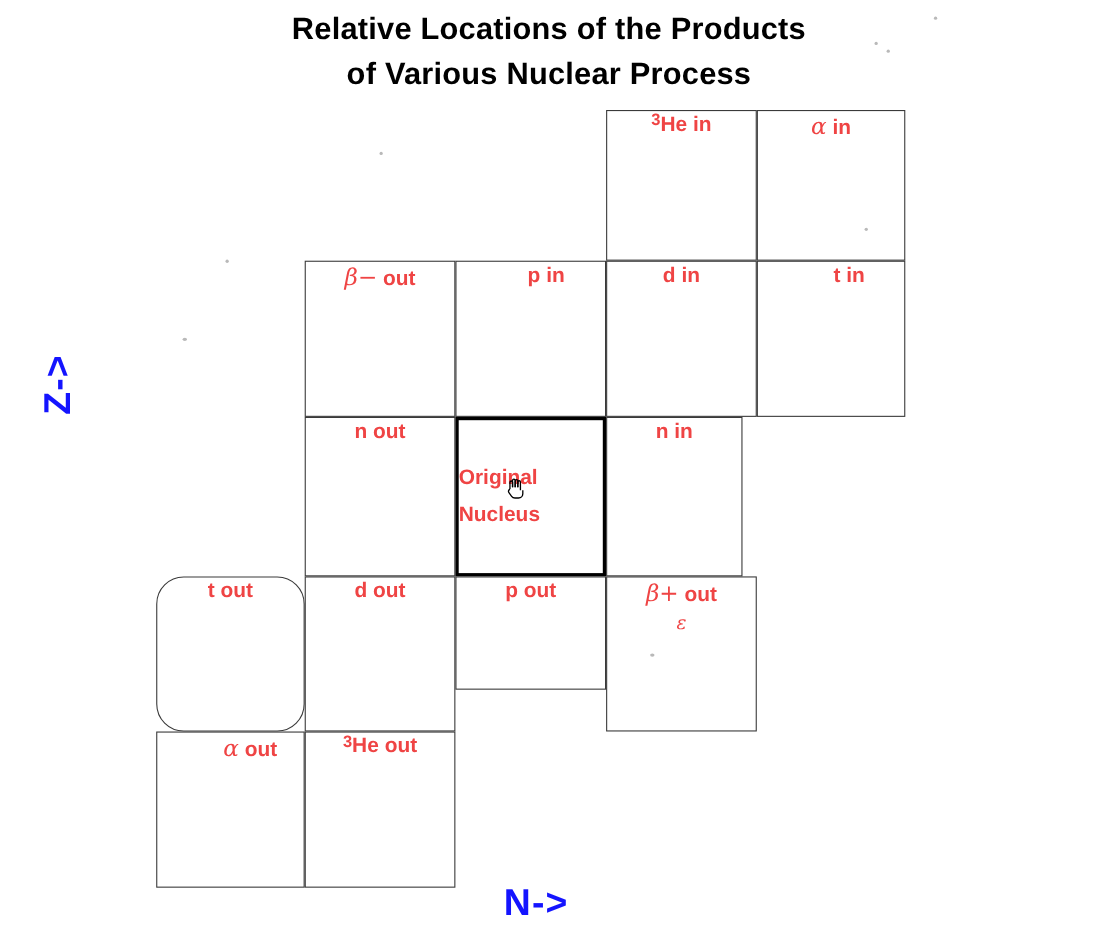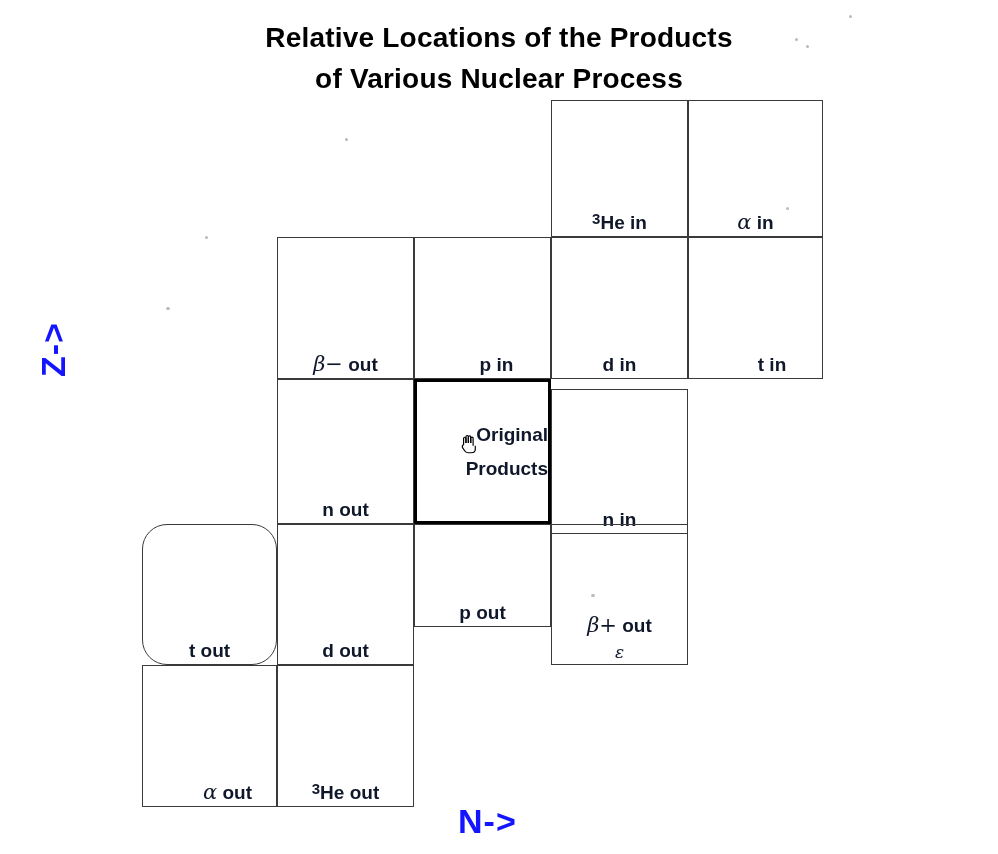--- a/index.html
+++ b/index.html
@@ -11,21 +11,21 @@
     position: relative;
     width: 998px;
     height: 854px;
     background: #ffffff;
     font-family: "Liberation Sans", sans-serif;
     overflow: hidden;
   }
   .title {
     position: absolute;
     left: 0;
-    top: 18px;
+    top: 6px;
     width: 998px;
     text-align: center;
     font-size: 28px;
     font-weight: bold;
     color: #000000;
     line-height: 1.45;
     letter-spacing: 0.2px;
   }
   .title .line2 {
     display: block;
@@ -47,26 +47,26 @@
   #n-axis {
     left: 458px;
     top: 802px;
     letter-spacing: 1px;
   }
   .cell {
     position: absolute;
     border: 1px solid #3a3a3a;
     box-sizing: border-box;
     display: flex;
-    align-items: flex-end;
+    align-items: flex-start;
     justify-content: center;
     text-align: center;
     font-size: 19px;
     font-weight: bold;
-    color: #0f172a;
+    color: #ef4444;
     background: transparent;
   }
   .cell .txt {
     display: block;
     line-height: 1.35;
   }
   .cell.origin {
     border: 3px solid #000000;
     flex-direction: column;
     font-size: 19px;
@@ -148,23 +148,23 @@
   </div>
   <div class="cell" style="left:688px;top:237px;width:135px;height:142px;padding-left:33px;">
     <span class="txt">t  in</span>
   </div>
 
   <div class="cell" style="left:277px;top:379px;width:137px;height:145px;">
     <span class="txt">n  out</span>
   </div>
   <div class="cell origin" style="left:414px;top:379px;width:137px;height:145px;">
     <span class="txt">Original</span>
-    <span class="txt">Products</span>
+    <span class="txt">Nucleus</span>
   </div>
-  <div class="cell" style="left:551px;top:389px;width:137px;height:145px;">
+  <div class="cell" style="left:551px;top:379px;width:124px;height:145px;">
     <span class="txt">n  in</span>
   </div>
 
   <div class="cell" style="left:142px;top:524px;width:135px;height:141px;border-radius:25px;">
     <span class="txt">t  out</span>
   </div>
   <div class="cell" style="left:277px;top:524px;width:137px;height:141px;">
     <span class="txt">d  out</span>
   </div>
   <div class="cell" style="left:414px;top:524px;width:137px;height:103px;">

